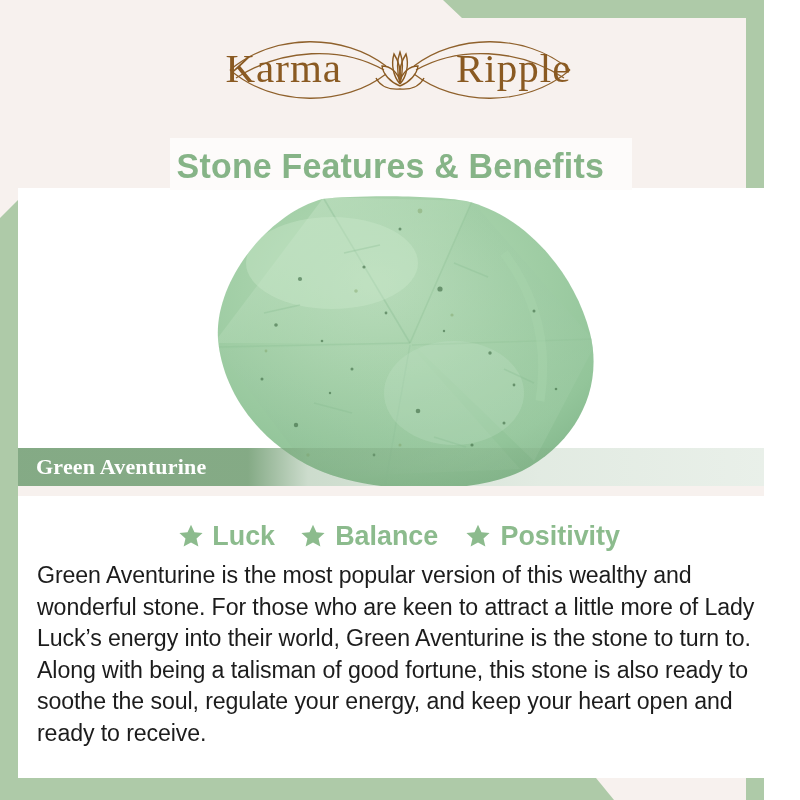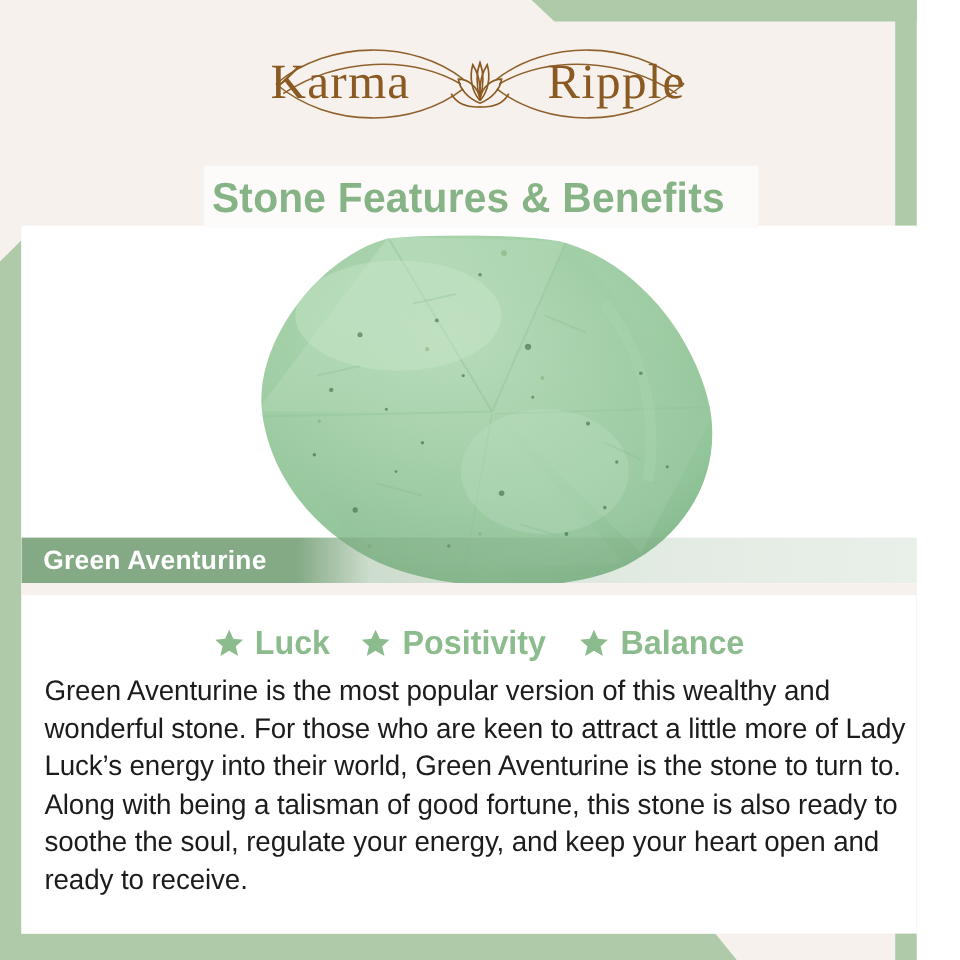--- a/index.html
+++ b/index.html
@@ -138,21 +138,21 @@
       rgba(122,163,123,0.38) 290px,
       rgba(122,163,123,0.22) 520px,
       rgba(122,163,123,0.16) 764px);
   }
   .label-text {
     margin-left: 18px;
     color: #ffffff;
     font-size: 22px;
     font-weight: bold;
     letter-spacing: 0.2px;
-    font-family: Liberation Sans, sans-serif;
+    font-family: Liberation Serif, serif;
   }
 
   .cream-strip {
     position: absolute;
     left: 18px;
     top: 486px;
     width: 764px;
     height: 10px;
     background: #f7f1ee;
   }
@@ -342,28 +342,28 @@
       <svg class="star" viewBox="0 0 24 24">
         <polygon points="12,1.6 15.2,8.6 22.7,9.3 17.1,14.3 18.8,21.8 12,17.9 5.2,21.8 6.9,14.3 1.3,9.3 8.8,8.6" fill="#8cbb8d"></polygon>
       </svg>
       <span class="benefit-label">Luck</span>
     </div>
 
     <div class="benefit">
       <svg class="star" viewBox="0 0 24 24">
         <polygon points="12,1.6 15.2,8.6 22.7,9.3 17.1,14.3 18.8,21.8 12,17.9 5.2,21.8 6.9,14.3 1.3,9.3 8.8,8.6" fill="#8cbb8d"></polygon>
       </svg>
-      <span class="benefit-label">Positivity</span>
+      <span class="benefit-label">Balance</span>
     </div>
 
     <div class="benefit">
       <svg class="star" viewBox="0 0 24 24">
         <polygon points="12,1.6 15.2,8.6 22.7,9.3 17.1,14.3 18.8,21.8 12,17.9 5.2,21.8 6.9,14.3 1.3,9.3 8.8,8.6" fill="#8cbb8d"></polygon>
       </svg>
-      <span class="benefit-label">Balance</span>
+      <span class="benefit-label">Positivity</span>
     </div>
 
   </div>
 
   <div class="body-copy">Green Aventurine is the most popular version of this wealthy and wonderful stone. For those who are keen to attract a little more of Lady Luck’s energy into their world, Green Aventurine is the stone to turn to. Along with being a talisman of good fortune, this stone is also ready to soothe the soul, regulate your energy, and keep your heart open and ready to receive.</div>
 
   <div class="green-bottom-band"></div>
 
 </div>
 

